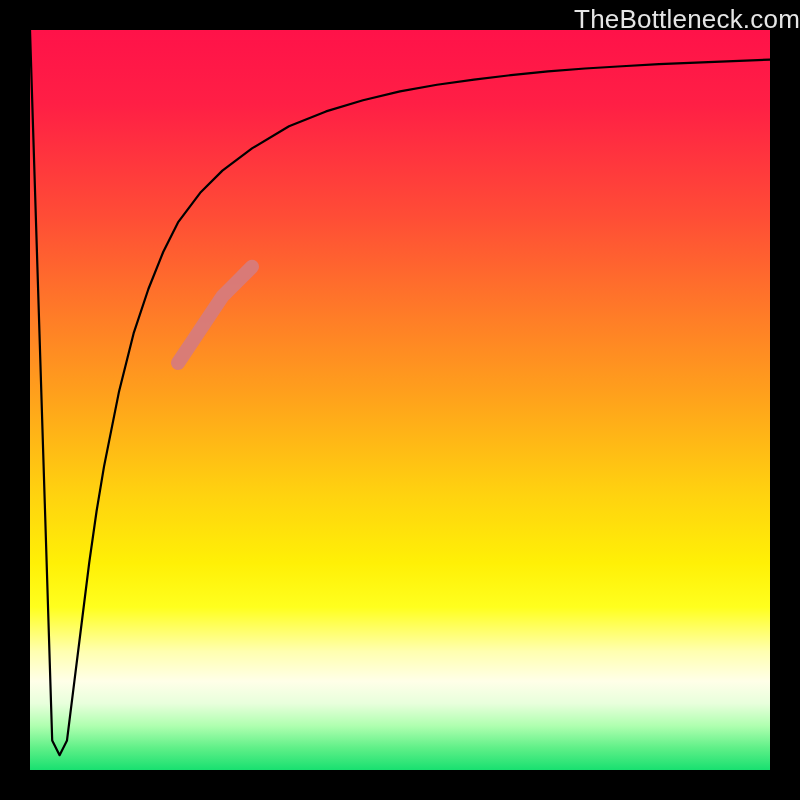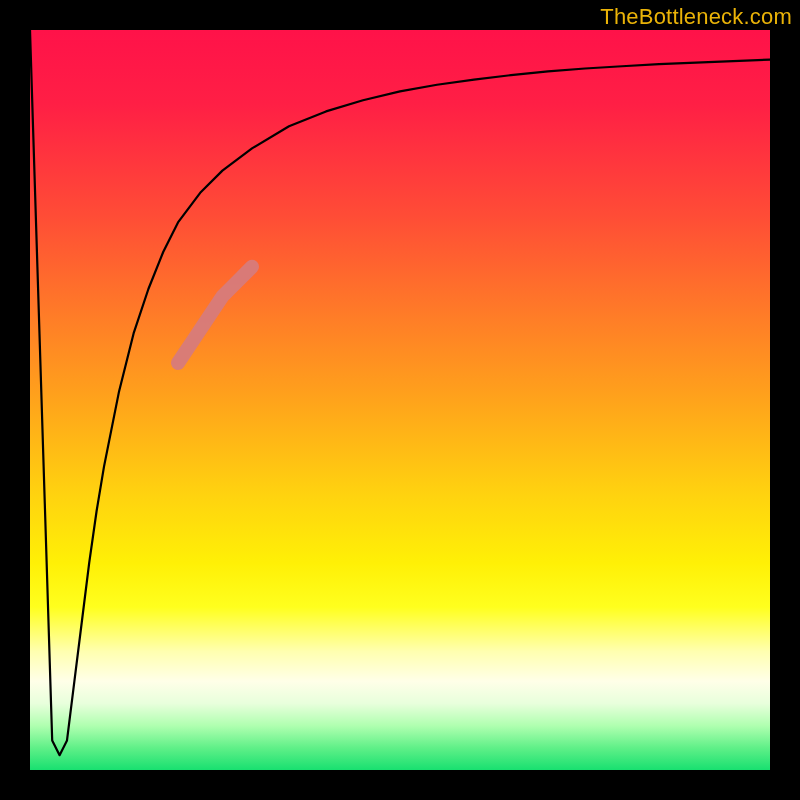--- a/index.html
+++ b/index.html
@@ -36,23 +36,23 @@
       #ffffe8 88%,
       #e8ffdc 91%,
       #b0ffb0 94%,
       #60f088 97%,
       #18e070 100%
     );
   }
   .watermark {
     position: absolute;
     top: 4px;
-    right: 8px;
-    color: #eab308;
-    font-size: 22px;
+    right: 0;
+    color: #e5e5e5;
+    font-size: 26px;
     letter-spacing: 0.2px;
   }
   svg.curve {
     position: absolute;
     left: 0;
     top: 0;
     width: 740px;
     height: 740px;
     overflow: visible;
   }

